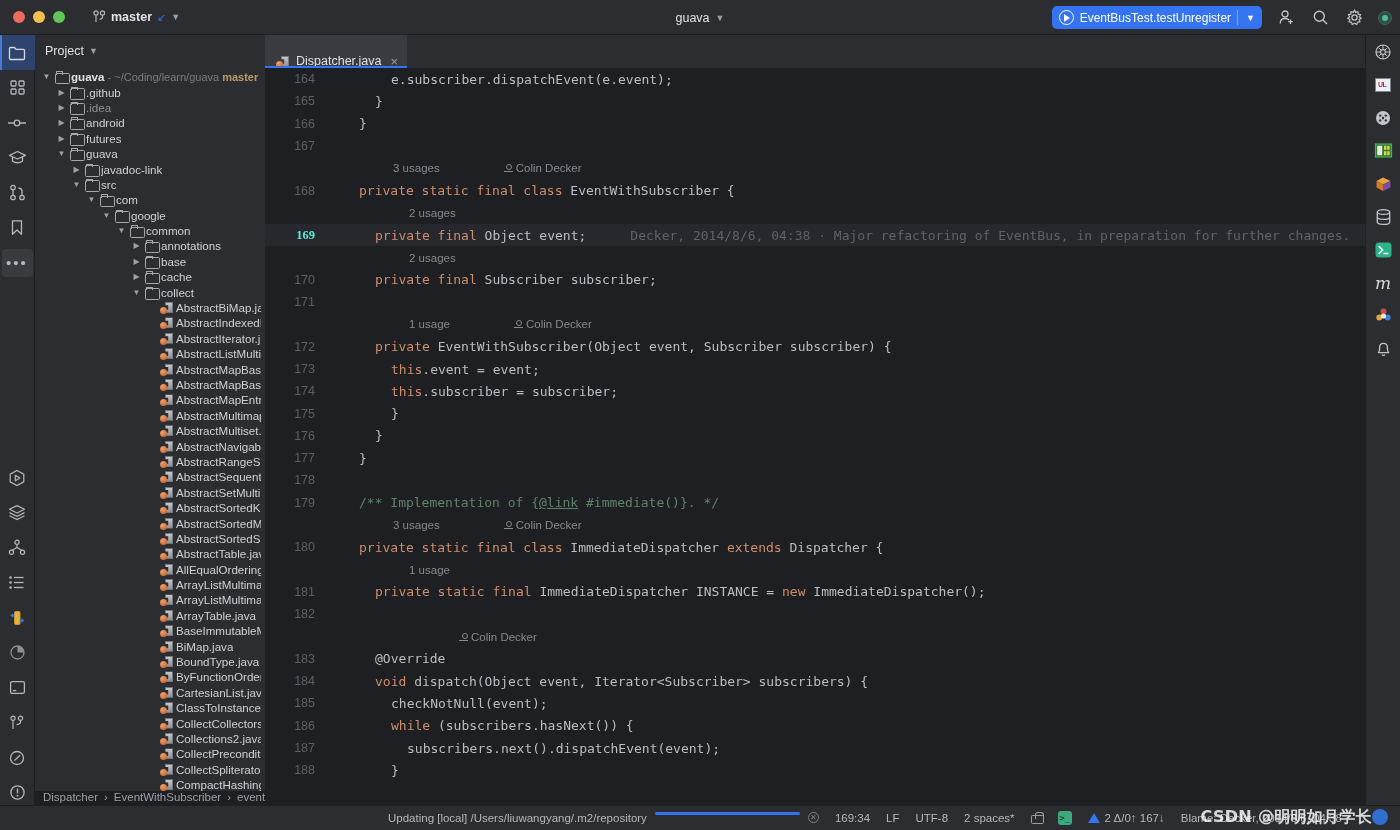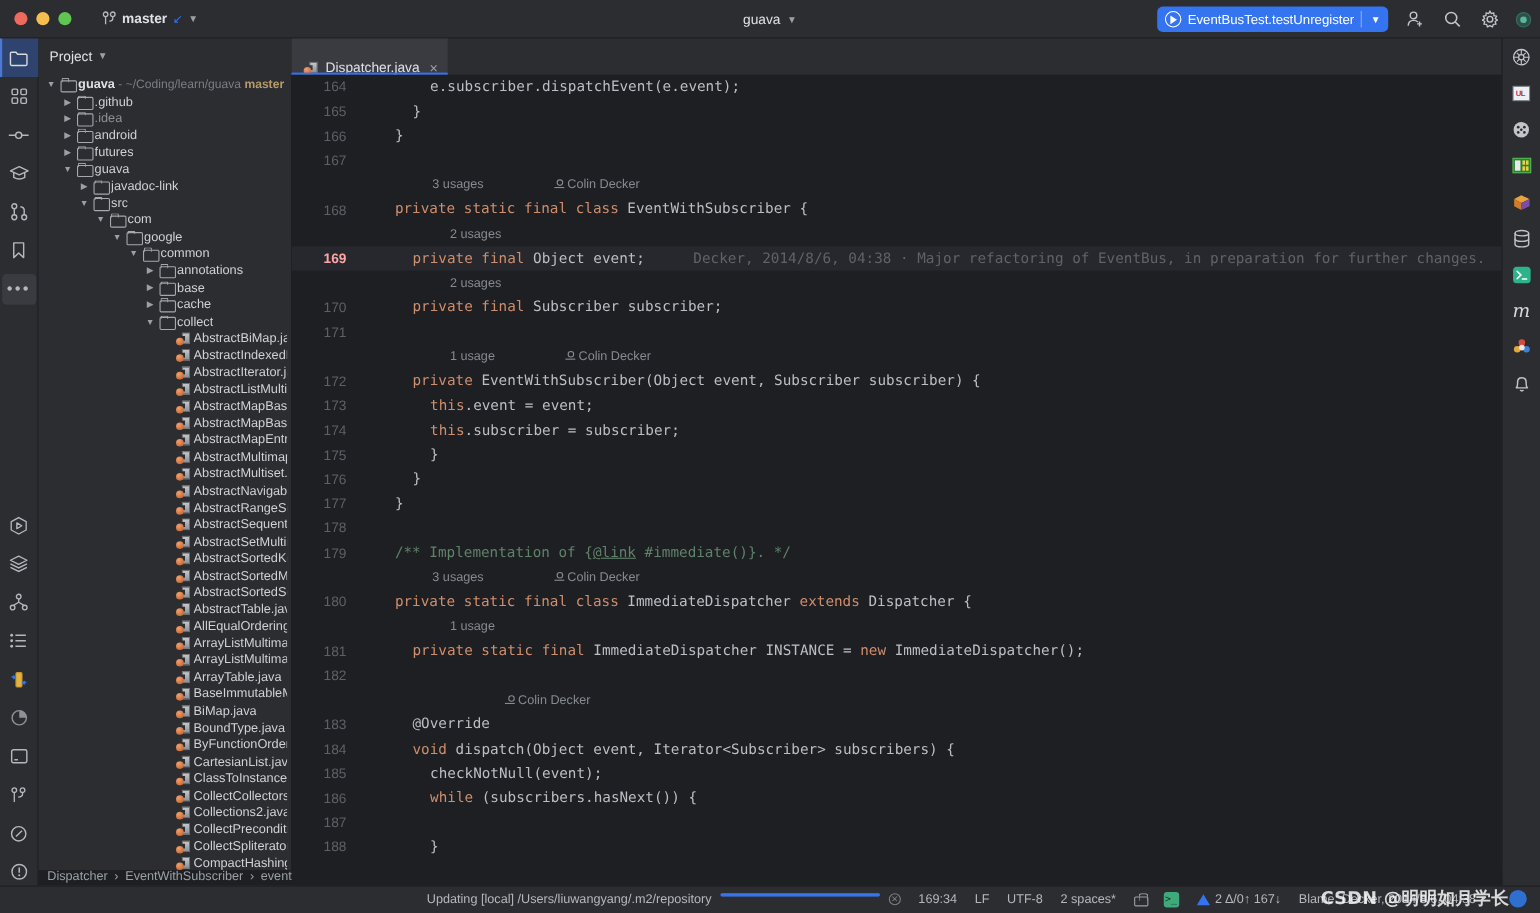--- a/index.html
+++ b/index.html
@@ -163,21 +163,21 @@
   .cline {
     height: 22.3px; display: flex; align-items: center; white-space: pre;
     font-family: "DejaVu Sans Mono", "Liberation Mono", monospace; font-size: 13px;
   }
   .cline.cur { background: #26282e; }
   .gut {
     width: 62px; flex: none; text-align: right; padding-right: 12px;
     color: #5d6066; font-size: 12.5px;
     font-family: "Liberation Sans", sans-serif;
   }
-  .gut.cur { color: #fca5a5; font-weight: 700; }
+  .gut.cur { color: #5eead4; font-weight: 700; font-family: Liberation Serif, serif; }
   .fold { width: 14px; flex:none; }
   .code-txt { flex: 1; padding-left: 2px; }
 
   .hint { height: 22.3px; display:flex; align-items:center; white-space:pre;gap:48px; }
   .hint .gut { color: transparent; }
   .hint .htext {
     font-size: 11.5px; color: #868a91; font-family: "Liberation Sans", sans-serif;
     padding-left: 2px;
   }
   .hint .author { color: #868a91; margin-left: 14px; }
@@ -819,21 +819,21 @@
           <div class="hint"><span class="gut">0</span><span class="htext" style="margin-left: 16px;">3 usages</span><span class="htext author"><span class="person-ico"></span>Colin Decker</span></div>
           <div class="cline"><span class="gut">180</span><span class="fold"></span><span class="code-txt"><span style="display:inline-block;width:16px"></span><span class="kw">private static final class </span><span class="txt">ImmediateDispatcher </span><span class="kw">extends </span><span class="txt">Dispatcher {</span></span></div>
           <div class="hint"><span class="gut">0</span><span class="htext" style="margin-left: 32px;">1 usage</span></div>
           <div class="cline"><span class="gut">181</span><span class="fold"></span><span class="code-txt"><span style="display:inline-block;width:32px"></span><span class="kw">private static final </span><span class="txt">ImmediateDispatcher INSTANCE = </span><span class="kw">new </span><span class="txt">ImmediateDispatcher();</span></span></div>
           <div class="cline"><span class="gut">182</span><span class="fold"></span><span class="code-txt"><span style="display:inline-block;width:0px"></span></span></div>
           <div class="hint"><span class="gut">0</span><span class="htext" style="margin-left: 32px;"></span><span class="htext author" style="margin-left: 0px;"><span class="person-ico"></span>Colin Decker</span></div>
           <div class="cline"><span class="gut">183</span><span class="fold"></span><span class="code-txt"><span style="display:inline-block;width:32px"></span><span class="txt">@Override</span></span></div>
           <div class="cline"><span class="gut">184</span><span class="fold"></span><span class="code-txt"><span style="display:inline-block;width:32px"></span><span class="kw">void </span><span class="txt">dispatch(Object event, Iterator&lt;Subscriber&gt; subscribers) {</span></span></div>
           <div class="cline"><span class="gut">185</span><span class="fold"></span><span class="code-txt"><span style="display:inline-block;width:48px"></span><span class="txt">checkNotNull(event);</span></span></div>
           <div class="cline"><span class="gut">186</span><span class="fold"></span><span class="code-txt"><span style="display:inline-block;width:48px"></span><span class="kw">while </span><span class="txt">(subscribers.hasNext()) {</span></span></div>
-          <div class="cline"><span class="gut">187</span><span class="fold"></span></div>
+          <div class="cline"><span class="gut">187</span><span class="fold"></span><span class="code-txt"><span style="display:inline-block;width:64px"></span><span class="txt">subscribers.next().dispatchEvent(event);</span></span></div>
           <div class="cline"><span class="gut">188</span><span class="fold"></span><span class="code-txt"><span style="display:inline-block;width:48px"></span><span class="txt">}</span></span></div>
         </div>
       <span class="insp-check">✔</span>
       <div class="vscroll"></div>
     </div>
   </div>
 
   <div class="rrail">
     <div class="rrail-btn">
       <svg width="18" height="18" viewBox="0 0 18 18">

